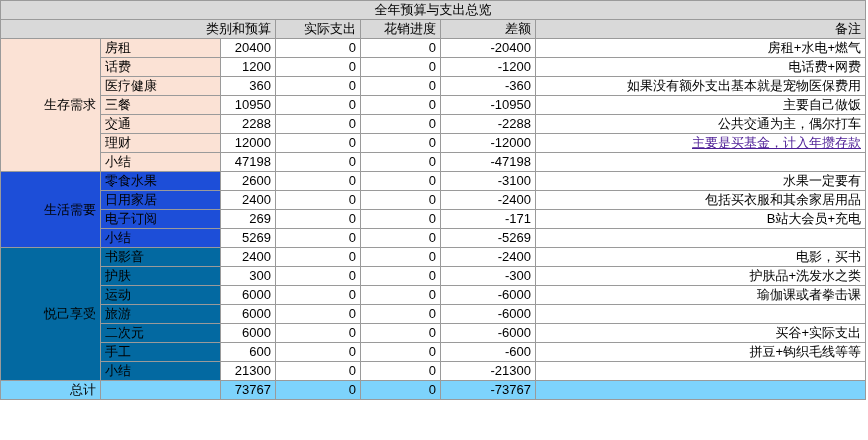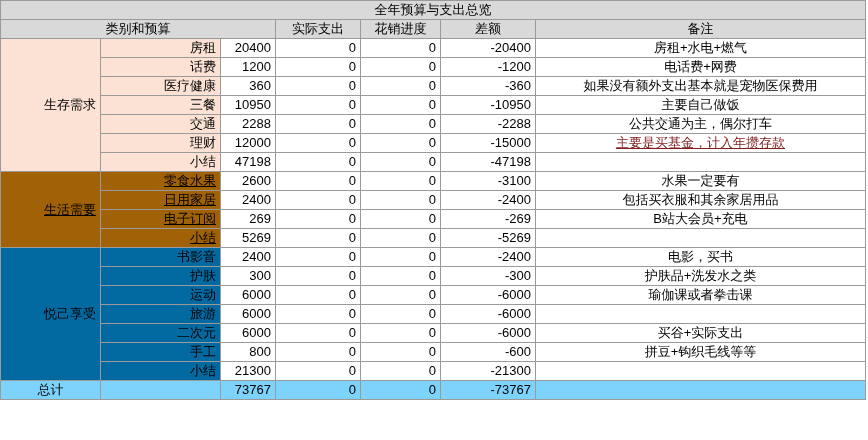--- a/index.html
+++ b/index.html
@@ -32,55 +32,55 @@
   }
   .title-row td {
     background: #d9d9d9;
     text-align: center;
     font-weight: bold;
     font-size: 13px;
     border: 1px solid #9a9a9a;
   }
   .head-row td {
     background: #d9d9d9;
-    text-align: center;
+    text-align: right;
     font-weight: bold;
   }
   
   .c-cat   { width: 100px; }
   .c-item  { width: 120px; }
   .c-bud   { width: 55px;  }
   .c-act   { width: 85px;  }
   .c-prog  { width: 80px;  }
   .c-diff  { width: 95px;  }
   .c-note  { width: 330px; }
 
   .num { text-align: right; }
   .ctr { text-align: center; }
-  .lft { text-align: center; }
+  .lft { text-align: right; }
 
   .cat-cell {
     text-align: right;
     font-weight: bold;
     vertical-align: middle;
   }
-  .item-cell { text-align: right; font-weight: bold; margin-top: 13px; }
+  .item-cell { text-align: left; font-weight: bold; margin-top: 13px; }
 
   
   .g1 { background: #fbe2d5; }
-  .g2 { background: #a16207; text-decoration: underline; }
+  .g2 { background: #1d4ed8; }
   .g3 { background: #0369a1; }
 
   .sub-row td { font-weight: bold; }
 
   .total-row td {
     background: #7dd3fc;
     font-weight: bold;
   }
-  .red-note { color: #7f1d1d; text-decoration: underline; }
+  .red-note { color: #4c1d95; text-decoration: underline; }
 
   .dashed-left { border-left: 1px dashed #333333 !important; }
 </style>
 </head>
 <body>
 
 <table class="sheet">
   <colgroup>
     <col class="c-cat">
       <col class="c-item">
@@ -140,21 +140,21 @@
         <td class="num">0</td>
         <td class="num dashed-left">0</td>
         <td class="num">-2288</td>
         <td class="lft">公共交通为主，偶尔打车</td>
       </tr>
       <tr>
         <td class="item-cell g1">理财</td>
         <td class="num">12000</td>
         <td class="num">0</td>
         <td class="num dashed-left">0</td>
-        <td class="num">-15000</td>
+        <td class="num">-12000</td>
         <td class="lft red-note">主要是买基金，计入年攒存款</td>
       </tr>
       <tr class="sub-row">
         <td class="item-cell g1">小结</td>
         <td class="num">47198</td>
         <td class="num">0</td>
         <td class="num dashed-left">0</td>
         <td class="num">-47198</td>
         <td class="lft"></td>
       </tr>
@@ -173,21 +173,21 @@
         <td class="num">0</td>
         <td class="num dashed-left">0</td>
         <td class="num">-2400</td>
         <td class="lft">包括买衣服和其余家居用品</td>
       </tr>
       <tr>
         <td class="item-cell g2">电子订阅</td>
         <td class="num">269</td>
         <td class="num">0</td>
         <td class="num dashed-left">0</td>
-        <td class="num">-269</td>
+        <td class="num">-171</td>
         <td class="lft">B站大会员+充电</td>
       </tr>
       <tr class="sub-row">
         <td class="item-cell g2">小结</td>
         <td class="num">5269</td>
         <td class="num">0</td>
         <td class="num dashed-left">0</td>
         <td class="num">-5269</td>
         <td class="lft"></td>
       </tr>
@@ -227,21 +227,21 @@
       <tr>
         <td class="item-cell g3">二次元</td>
         <td class="num">6000</td>
         <td class="num">0</td>
         <td class="num dashed-left">0</td>
         <td class="num">-6000</td>
         <td class="lft">买谷+实际支出</td>
       </tr>
       <tr>
         <td class="item-cell g3">手工</td>
-        <td class="num">800</td>
+        <td class="num">600</td>
         <td class="num">0</td>
         <td class="num dashed-left">0</td>
         <td class="num">-600</td>
         <td class="lft">拼豆+钩织毛线等等</td>
       </tr>
       <tr class="sub-row">
         <td class="item-cell g3">小结</td>
         <td class="num">21300</td>
         <td class="num">0</td>
         <td class="num dashed-left">0</td>

